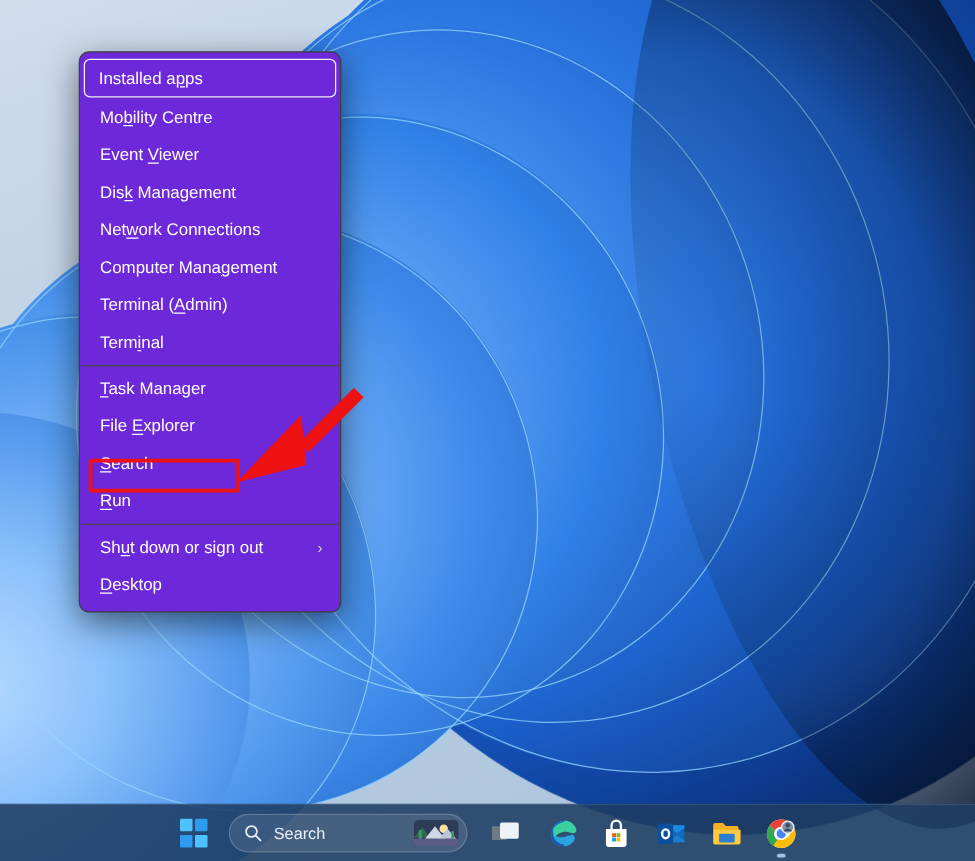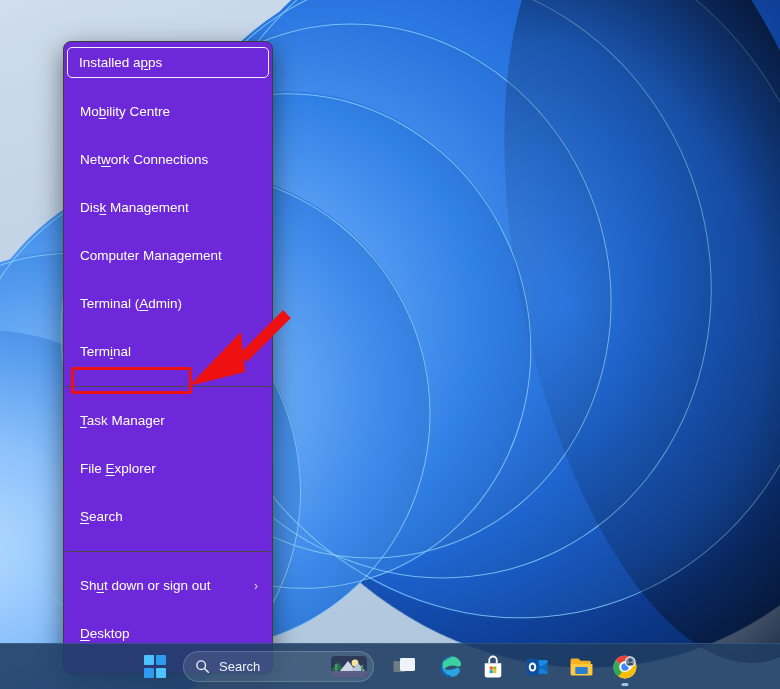--- a/index.html
+++ b/index.html
@@ -110,21 +110,21 @@
     border-radius: 8px;
     border: 1px solid #3d3d3d;
     box-shadow: 0 8px 26px rgba(0,0,0,0.50);
     padding: 4px 0 5px 0;
     z-index: 20;
   }
   .menu-item {
     position: relative;
     height: 28px;
     line-height: 28px;
-    margin: 20px 4px;
+    margin: 2px 4px;
     padding: 0 10px 0 12px;
     color: #ffffff;
     font-size: 13.5px;
     border-radius: 4px;
     white-space: nowrap;
     display: flex;
     align-items: center;
   }
   .menu-item.focused {
     border: 1.6px solid #f2f2f2;
@@ -268,43 +268,49 @@
   </div>
 
   <div id="winx-menu">
       <div class="menu-item focused">
         <span class="label">Installed a<u>p</u>ps</span>
       </div>
       <div class="menu-item">
         <span class="label">Mo<u>b</u>ility Centre</span>
       </div>
       <div class="menu-item">
+        <span class="label">Event <u>V</u>iewer</span>
+      </div>
+      <div class="menu-item">
+        <span class="label">Dis<u>k</u> Management</span>
+      </div>
+      <div class="menu-item">
         <span class="label">Net<u>w</u>ork Connections</span>
       </div>
       <div class="menu-item">
-        <span class="label">Dis<u>k</u> Management</span>
-      </div>
-      <div class="menu-item">
         <span class="label">Computer Mana<u>g</u>ement</span>
       </div>
       <div class="menu-item">
         <span class="label">Terminal (<u>A</u>dmin)</span>
       </div>
       <div class="menu-item">
         <span class="label">Term<u>i</u>nal</span>
       </div>
       <div class="menu-sep"></div>
       <div class="menu-item">
         <span class="label"><u>T</u>ask Manager</span>
       </div>
       <div class="menu-item">
         <span class="label">File <u>E</u>xplorer</span>
       </div>
       <div class="menu-item">
         <span class="label"><u>S</u>earch</span>
+      </div>
+      <div class="menu-item">
+        <span class="label"><u>R</u>un</span>
       </div>
       <div class="menu-sep"></div>
       <div class="menu-item">
         <span class="label">Sh<u>u</u>t down or sign out</span>
         <span class="submenu-chevron">›</span>
       </div>
       <div class="menu-item">
         <span class="label"><u>D</u>esktop</span>
       </div>
     </div>

